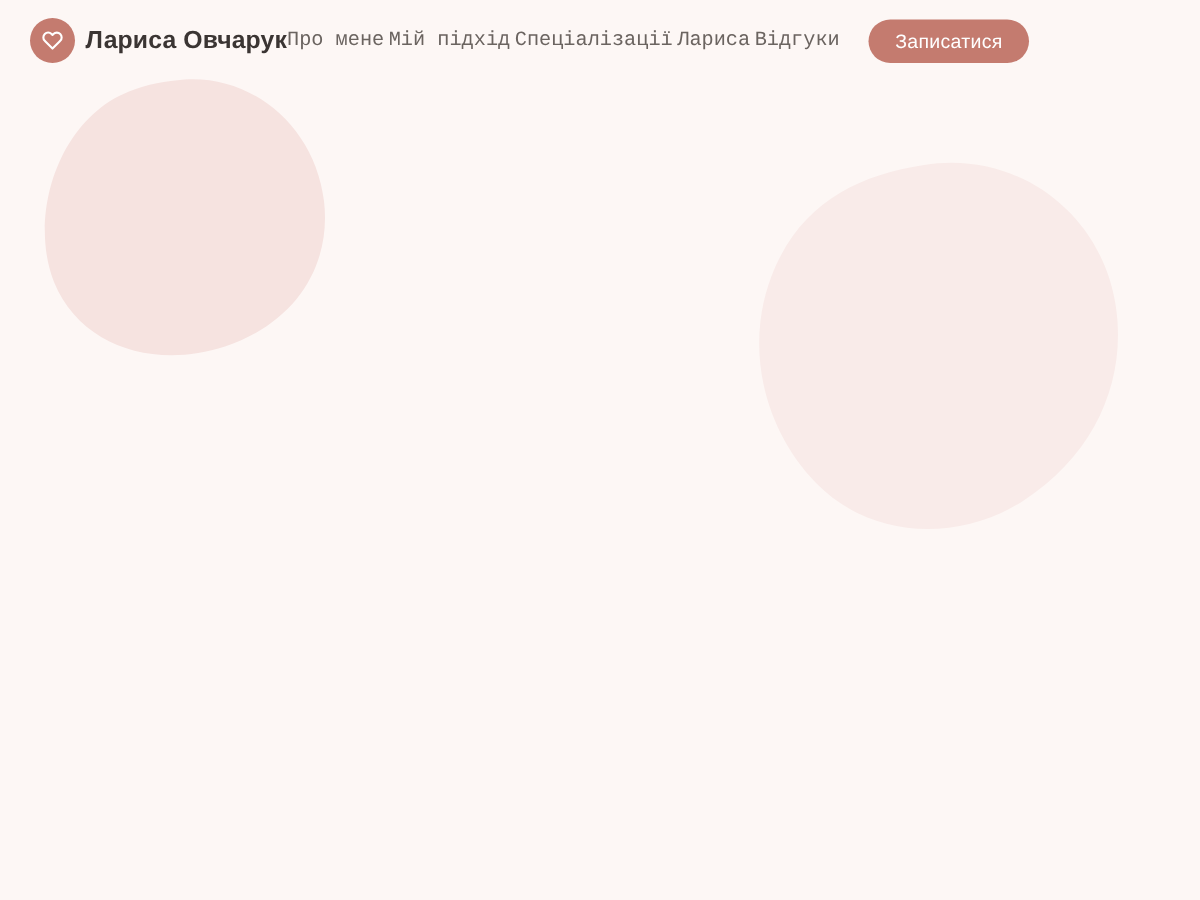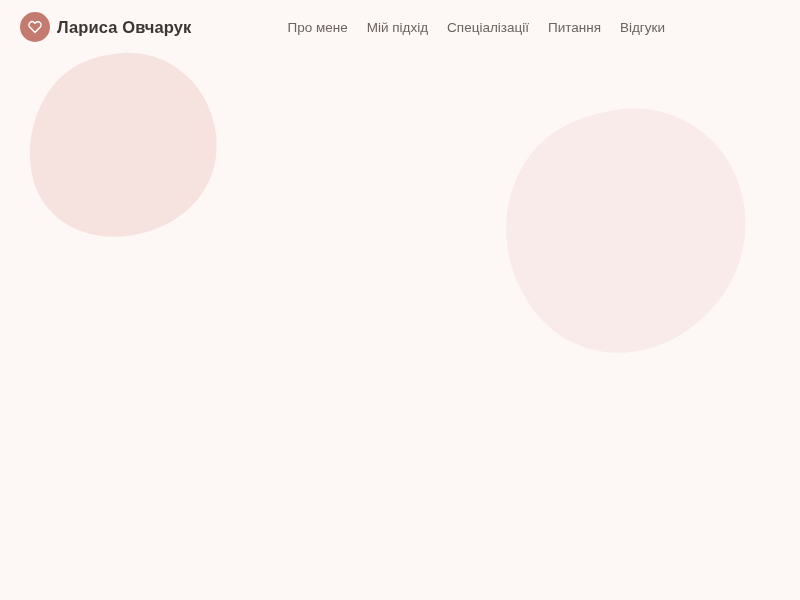--- a/index.html
+++ b/index.html
@@ -55,21 +55,22 @@
     font-weight: 700;
     color: #3b3533;
     letter-spacing: 0.1px;
     white-space: nowrap;
   }
 
   .main-nav {
     margin-left: auto;
     display: flex;
     align-items: center;
-    gap: 19px;
+    gap: 3px;
+    font-family: Liberation Mono, monospace;
   }
   .nav-link {
     font-size: 13.5px;
     color: #6b6460;
     text-decoration: none;
     cursor: pointer;
     white-space: nowrap;
   }
 
   .cta-button {
@@ -122,20 +123,21 @@
           <path d="M20.84 4.61a5.5 5.5 0 0 0-7.78 0L12 5.67l-1.06-1.06a5.5 5.5 0 0 0-7.78 7.78l1.06 1.06L12 21.23l7.78-7.78 1.06-1.06a5.5 5.5 0 0 0 0-7.78z"></path>
         </svg>
       </span>
       <span class="brand-name">Лариса Овчарук</span>
     </a>
 
     <nav class="main-nav">
       <a class="nav-link">Про мене</a>
       <a class="nav-link">Мій підхід</a>
       <a class="nav-link">Спеціалізації</a>
-      <a class="nav-link">Питання</a>
+      <a class="nav-link">Лариса</a>
       <a class="nav-link">Відгуки</a>
     </nav>
 
+    <button class="cta-button">Записатися</button>
 
   </header>
 
 </div>
 
 </body></html>

